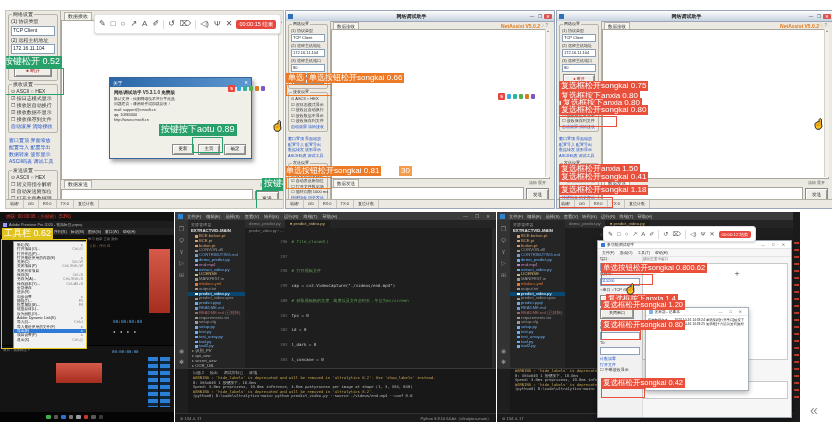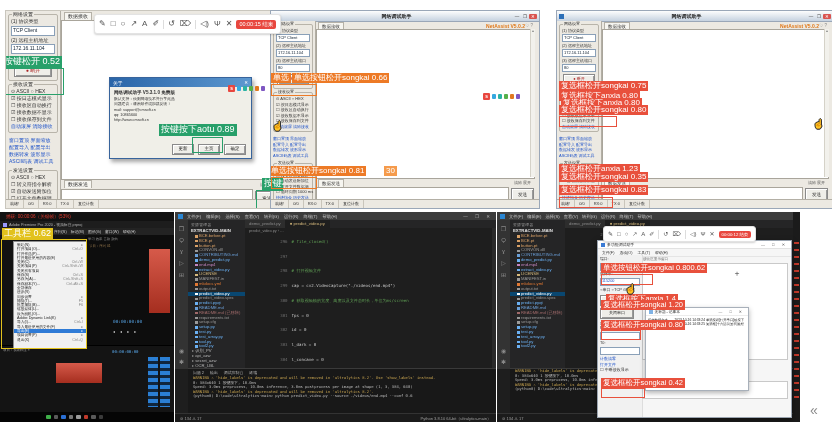--- a/index.html
+++ b/index.html
@@ -301,21 +301,21 @@
     </div>
   <div class="dets">
 
   <div class="det-lbl" style="left: -4px; top: 45px; font-size: 9px; background: rgb(40, 160, 106);">按键松开 0.52</div>
       <div class="det-lbl" style="left: 153px; top: 113px; font-size: 9px; background: rgb(40, 160, 106);">按键按下aotu 0.89</div>
       <div class="det-lbl" style="left: 256px; top: 167px; font-size: 9px; background: rgb(40, 160, 106);">按键松</div>
     </div>
   <span class="cur" style="left:266px;top:110px">☝</span>
 </div>
 
-<div class="p na" id="tm" style="left:270px;top:10px;width:268px;height:197px;border:1px solid #9aa7b8">
+<div class="p na" id="tm" style="left:285px;top:10px;width:268px;height:197px;border:1px solid #9aa7b8">
   <div class="na-title">
     <span class="ic"></span>
     <span class="t">网络调试助手</span>
     <span class="wbtn">—</span>
     <span class="wbtn">❐</span>
     <span class="wbtn close">✕</span>
   </div>
   <div class="na-left" style="width:44px;top:10px">
     <div class="grp">
       <span class="cap">网络设置</span>
@@ -471,23 +471,23 @@
 
   <div class="det-box" style="left: 2px; top: 105px; width: 56px; height: 9px; border-color: rgb(232, 80, 60);"></div>
       <div class="det-box" style="left: 2px; top: 186px; width: 52px; height: 9px; border-color: rgb(232, 80, 60);"></div>
     </div>
   <div class="dets">
 
   <div class="det-lbl" style="left: 2px; top: 70px; font-size: 8px; background: rgb(232, 80, 60);">复选框松开songkai 0.75</div>
       <div class="det-lbl" style="left: 2px; top: 80px; font-size: 8px; background: rgb(232, 80, 60);">复选框按下anxia 0.80</div>
       <div class="det-lbl" style="left: 4px; top: 87px; font-size: 8px; background: rgb(232, 80, 60);">复选框按下anxia 0.80</div>
       <div class="det-lbl" style="left: 2px; top: 94px; font-size: 8px; background: rgb(232, 80, 60);">复选框松开songkai 0.80</div>
-      <div class="det-lbl" style="left: 2px; top: 153px; font-size: 8px; background: rgb(232, 80, 60);">复选框松开anxia 1.23</div>
-      <div class="det-lbl" style="left: 2px; top: 161px; font-size: 8px; background: rgb(232, 80, 60);">复选框松开songkai 0.35</div>
-      <div class="det-lbl" style="left: 2px; top: 174px; font-size: 8px; background: rgb(232, 80, 60);">复选框松开songkai 0.83</div>
+      <div class="det-lbl" style="left: 2px; top: 153px; font-size: 8px; background: rgb(232, 80, 60);">复选框松开anxia 1.50</div>
+      <div class="det-lbl" style="left: 2px; top: 161px; font-size: 8px; background: rgb(232, 80, 60);">复选框松开songkai 0.41</div>
+      <div class="det-lbl" style="left: 2px; top: 174px; font-size: 8px; background: rgb(232, 80, 60);">复选框松开songkai 1.18</div>
     </div>
   <span class="cur" style="left:256px;top:108px">☝</span>
 </div>
 
 <div class="p pr" id="bl" style="left:0;top:212px;width:174px;height:210px">
   <div class="pr-cap">捕获: 00:00:06（关键帧）(53%)</div>
   <div class="pr-title">
     <span style="width:4px;height:4px;background:#9999ff"></span>
     <span>Adobe Premiere Pro 2020 - 视频标注.prproj</span>
   </div>

